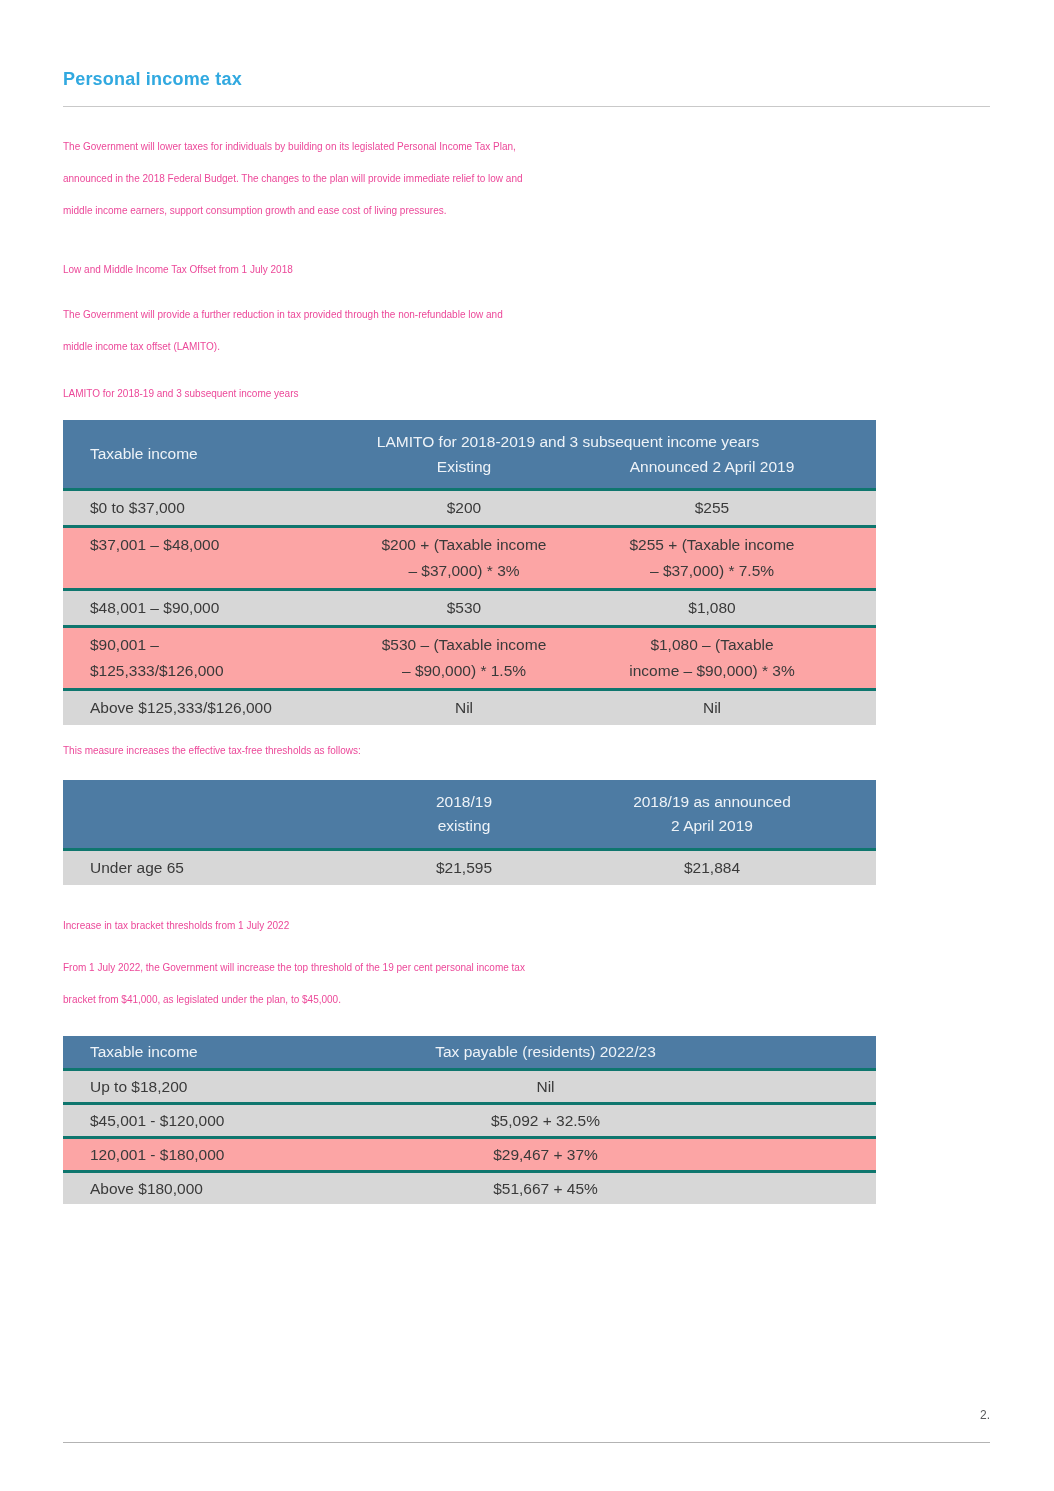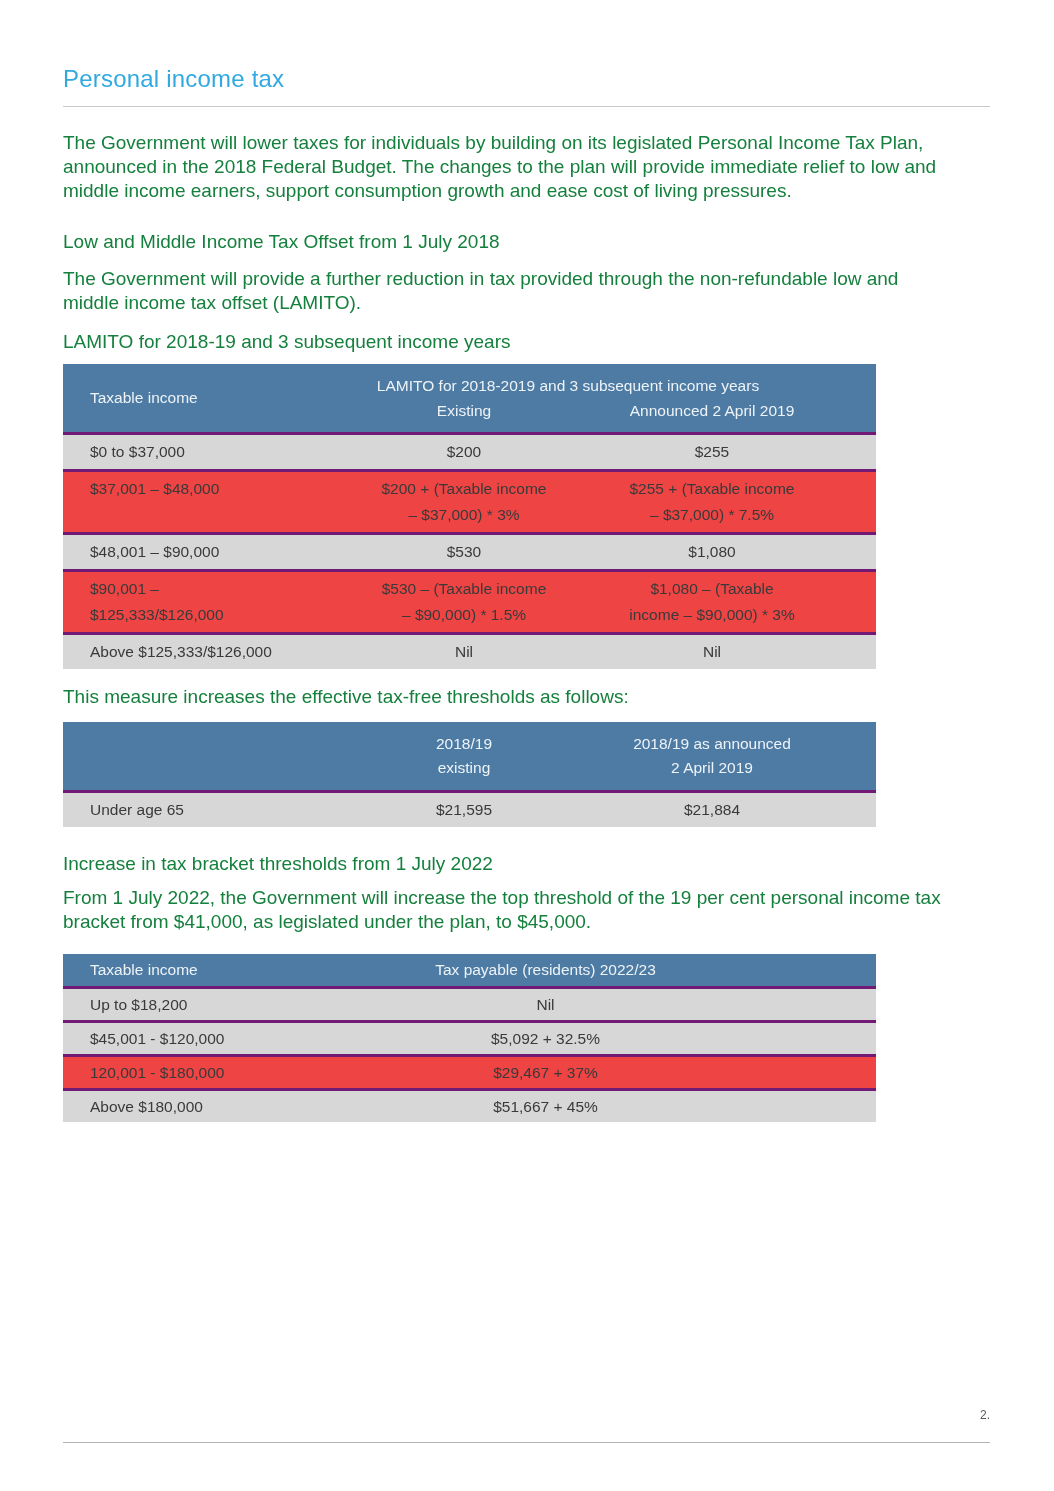--- a/index.html
+++ b/index.html
@@ -13,44 +13,44 @@
     overflow: hidden;
   }
   .content {
     position: absolute;
     left: 63px;
     right: 64px;
     top: 0;
   }
   .doc-title {
     margin: 64px 0 0 0;
-    font-size: 24px;
+    font-size: 18px;
     line-height: 30px;
-    font-weight: 400;
+    font-weight: 700;
     color: #31a9e0;
     letter-spacing: 0.2px;
   }
   .title-rule {
     border: none;
     height: 1px;
     background: #c9c9c9;
     margin: 12px 0 0 0;
   }
   .para, .subhead {
-    font-size: 19px;
-    line-height: 24px;
+    font-size: 10px;
+    line-height: 32px;
     white-space: pre-line;
-    color: #15803d;
+    color: #ec4899;
     margin: 0;
   }
   .p-intro       { margin-top: 24px; }
   .p-subhead1    { margin-top: 27px; }
   .p-lamito      { margin-top: 13px; }
   .p-lead1       { margin-top: 15px; }
-  .p-measure     { margin-top: 16px; }
+  .p-measure     { margin-top: 10px; }
   .p-subhead2    { margin-top: 25px; }
   .p-brackets    { margin-top: 10px; }
 
   table.data-table {
     border-collapse: collapse;
     table-layout: fixed;
     width: 813px;
     font-size: 15.5px;
     color: #3a3a3a;
   }
@@ -79,23 +79,23 @@
   #lamito-table th.sub   { padding: 0 0 9px 0; line-height: 25px; vertical-align: top; }
   #lamito-table th.sub.c3, #lamito-table td.c3 { padding-right: 40px; }
 
   #thresholds-table thead th { vertical-align: middle; height: 60px; line-height: 24px; padding: 4px 0; }
   #thresholds-table th.c3, #thresholds-table td.c3 { padding-right: 40px; }
 
   #brackets-table thead th { line-height: 24px; padding: 4px 0; }
   #brackets-table th.val, #brackets-table td.val { padding-right: 25px; }
   #brackets-table td { line-height: 25px; padding: 3px 0; }
 
-  tbody tr { border-top: 3px solid #701a75; padding-left: 36px; }
+  tbody tr { border-top: 3px solid #0f766e; padding-left: 36px; }
   tr.row-dark  td { background: #d7d7d7; }
-  tr.row-light td { background: #ef4444; }
+  tr.row-light td { background: #fca5a5; }
 
   .page-number {
     position: absolute;
     top: 1408px;
     right: 64px;
     font-size: 12px;
     color: #58595b;
   }
   .footer-rule {
     position: absolute;

